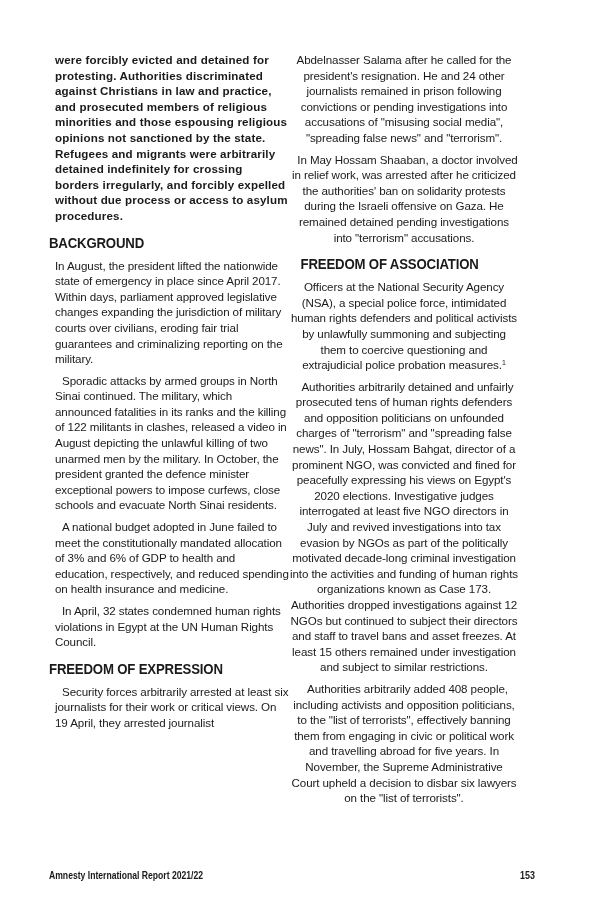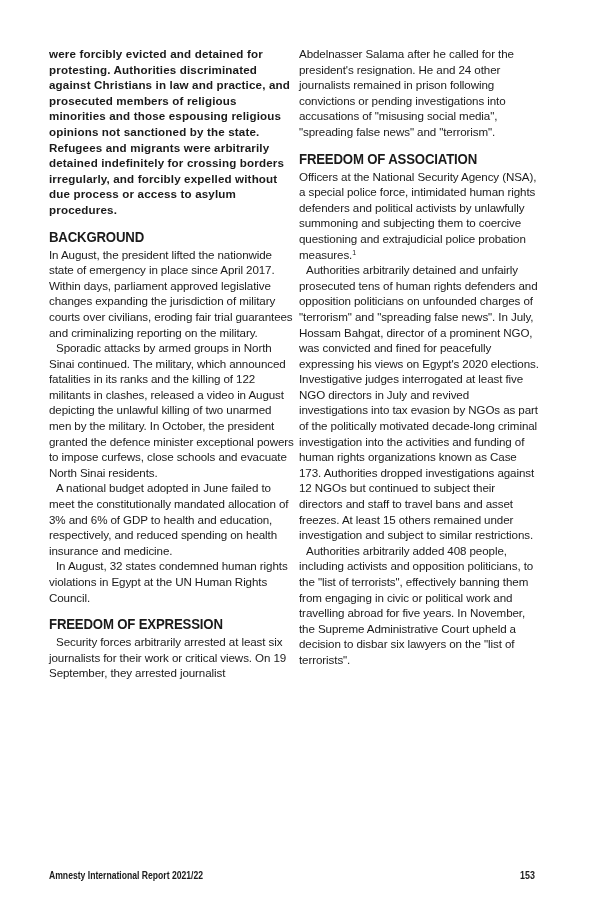--- a/index.html
+++ b/index.html
@@ -22,23 +22,23 @@
     }
     .col {
       position: absolute;
       top: 46px;
       width: 246px;
       font-size: 11.6px;
       line-height: 15.6px;
       letter-spacing: -0.1px;
     }
     .col-left { left: 49px; }
-    .col-right { left: 299px; width: 240px; }
+    .col-right { left: 284px; width: 240px; text-align: center; }
     p {
-      margin: 0;
+      margin: 6px;
       text-indent: 0;
     }
     p.indent { text-indent: 7px; }
     p.bold {
       font-weight: bold;
       letter-spacing: 0.15px;
     }
     h2 {
       margin: 10px 0 1px 0;
       font-family: "Liberation Sans", sans-serif;
@@ -80,28 +80,29 @@
 
 <div class="page">
 
   <div class="col col-left">
     <p class="bold">were forcibly evicted and detained for protesting. Authorities discriminated against Christians in law and practice, and prosecuted members of religious minorities and those espousing religious opinions not sanctioned by the state. Refugees and migrants were arbitrarily detained indefinitely for crossing borders irregularly, and forcibly expelled without due process or access to asylum procedures.</p>
 
     <h2>BACKGROUND</h2>
     <p>In August, the president lifted the nationwide state of emergency in place since April 2017. Within days, parliament approved legislative changes expanding the jurisdiction of military courts over civilians, eroding fair trial guarantees and criminalizing reporting on the military.</p>
     <p class="indent">Sporadic attacks by armed groups in North Sinai continued. The military, which announced fatalities in its ranks and the killing of 122 militants in clashes, released a video in August depicting the unlawful killing of two unarmed men by the military. In October, the president granted the defence minister exceptional powers to impose curfews, close schools and evacuate North Sinai residents.</p>
     <p class="indent">A national budget adopted in June failed to meet the constitutionally mandated allocation of 3% and 6% of GDP to health and education, respectively, and reduced spending on health insurance and medicine.</p>
-    <p class="indent">In August, 32 states condemned human rights violations in Egypt at the UN Human Rights Council.</p>
+    <p class="indent">In April, 32 states condemned human rights violations in Egypt at the UN Human Rights Council.</p>
 
     <h2>FREEDOM OF EXPRESSION</h2>
-    <p class="indent">Security forces arbitrarily arrested at least six journalists for their work or critical views. On 19 September, they arrested journalist</p>
+    <p class="indent">Security forces arbitrarily arrested at least six journalists for their work or critical views. On 19 April, they arrested journalist</p>
   </div>
 
   <div class="col col-right">
     <p>Abdelnasser Salama after he called for the president's resignation. He and 24 other journalists remained in prison following convictions or pending investigations into accusations of "misusing social media", "spreading false news" and "terrorism".</p>
+    <p class="indent">In May Hossam Shaaban, a doctor involved in relief work, was arrested after he criticized the authorities' ban on solidarity protests during the Israeli offensive on Gaza. He remained detained pending investigations into "terrorism" accusations.</p>
 
     <h2>FREEDOM OF ASSOCIATION</h2>
     <p><span>Officers at the National Security Agency (NSA), a special police force, intimidated human rights defenders and political activists by unlawfully summoning and subjecting them to coercive questioning and extrajudicial police probation measures.</span><sup>1</sup></p>
     <p class="indent">Authorities arbitrarily detained and unfairly prosecuted tens of human rights defenders and opposition politicians on unfounded charges of "terrorism" and "spreading false news". In July, Hossam Bahgat, director of a prominent NGO, was convicted and fined for peacefully expressing his views on Egypt's 2020 elections. Investigative judges interrogated at least five NGO directors in July and revived investigations into tax evasion by NGOs as part of the politically motivated decade-long criminal investigation into the activities and funding of human rights organizations known as Case 173. Authorities dropped investigations against 12 NGOs but continued to subject their directors and staff to travel bans and asset freezes. At least 15 others remained under investigation and subject to similar restrictions.</p>
     <p class="indent">Authorities arbitrarily added 408 people, including activists and opposition politicians, to the "list of terrorists", effectively banning them from engaging in civic or political work and travelling abroad for five years. In November, the Supreme Administrative Court upheld a decision to disbar six lawyers on the "list of terrorists".</p>
   </div>
 
   <div class="footer-left">Amnesty International Report 2021/22</div>
   <div class="footer-right">153</div>
 

